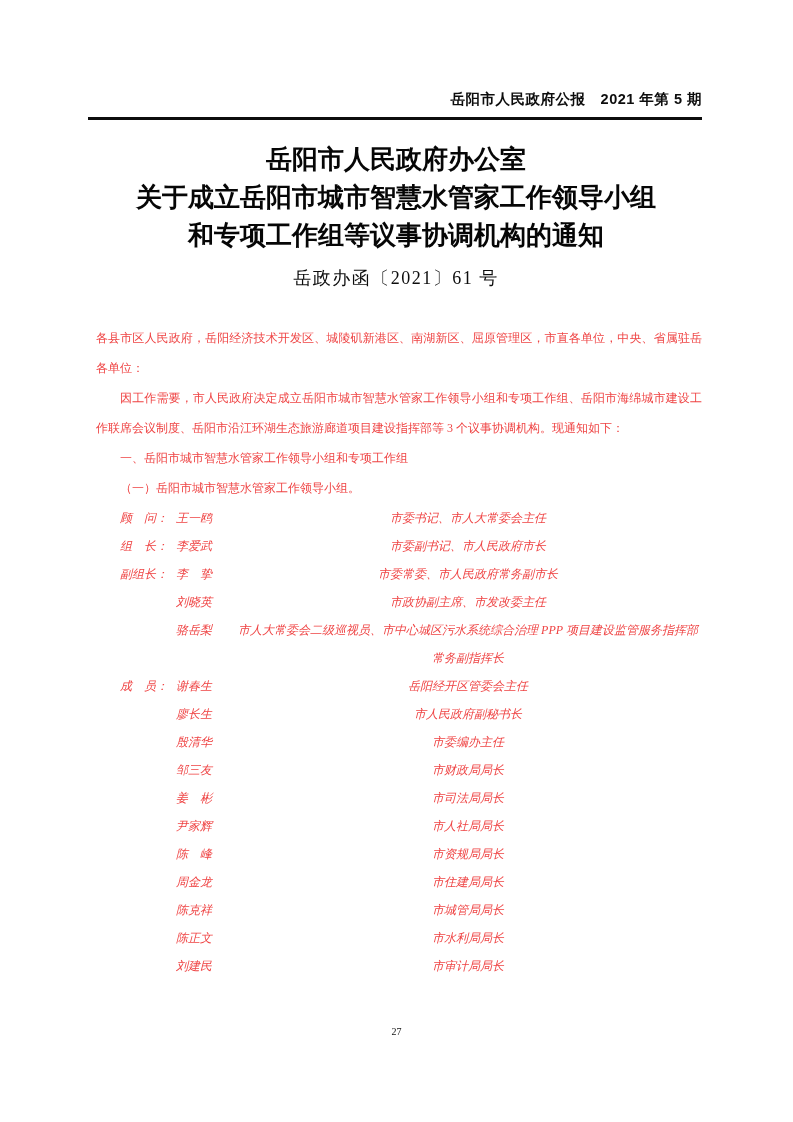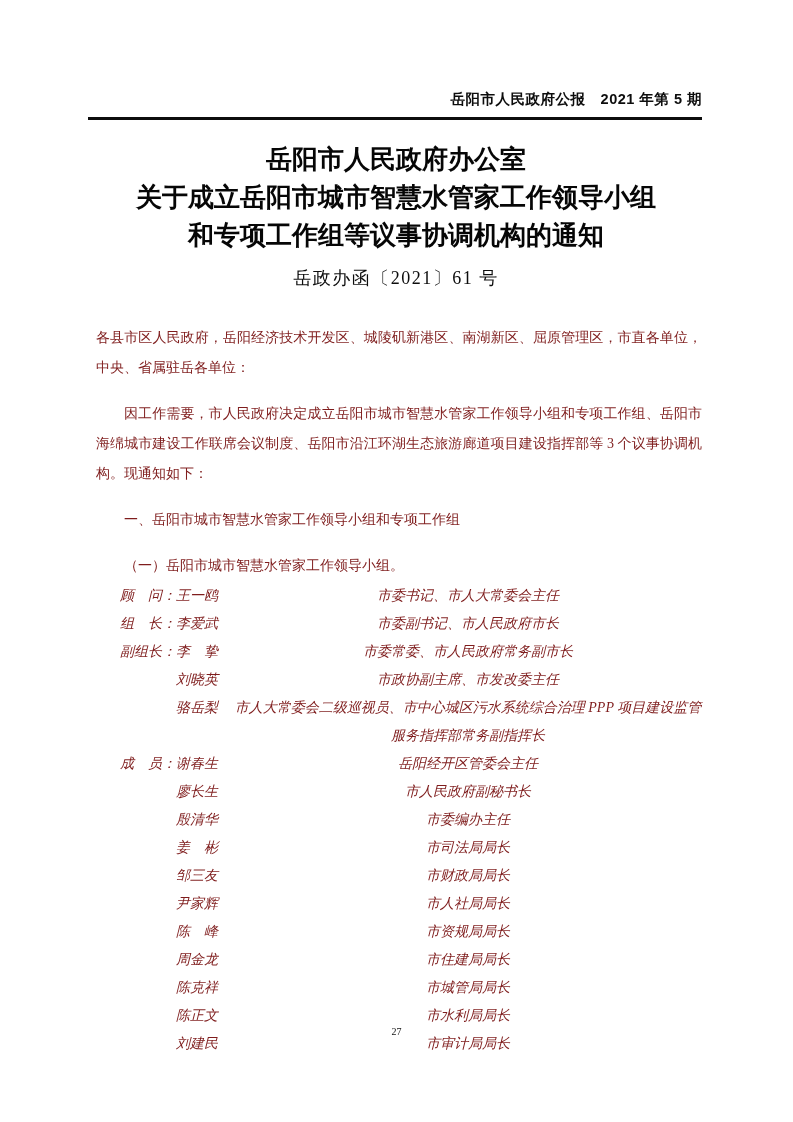--- a/index.html
+++ b/index.html
@@ -54,26 +54,26 @@
     text-align: center;
     font-size: 18px;
     letter-spacing: 1.5px;
     color: #0d0d0d;
   }
   .content {
     position: absolute;
     top: 323px;
     left: 96px;
     width: 606px;
-    font-size: 14px;
+    font-size: 12px;
     line-height: 30px;
-    color: #7f1d1d;
+    color: #ef4444;
   }
   .para { text-align: justify; }
-  .indent { text-indent: 2em; margin-top: 16px; }
+  .indent { text-indent: 2em; }
   .roster {
     margin-left: 24px;
     line-height: 28px;
     margin-top: 1px;
   }
   .roster-row { display: flex; font-style: italic; }
   .roster-role  { flex: none; width: 56px; white-space: pre; }
   .roster-name  { flex: none; width: 58px; white-space: pre; }
   .roster-title { flex: 1; text-align: center; }
   .page-number {
@@ -154,32 +154,32 @@
   </div>
 
   <div class="roster-row">
     <span class="roster-role"></span>
     <span class="roster-name">殷清华</span>
     <span class="roster-title">市委编办主任</span>
   </div>
 
   <div class="roster-row">
     <span class="roster-role"></span>
+    <span class="roster-name">邹三友</span>
+    <span class="roster-title">市财政局局长</span>
+  </div>
+
+  <div class="roster-row">
+    <span class="roster-role"></span>
     <span class="roster-name">姜　彬</span>
     <span class="roster-title">市司法局局长</span>
   </div>
 
   <div class="roster-row">
     <span class="roster-role"></span>
-    <span class="roster-name">邹三友</span>
-    <span class="roster-title">市财政局局长</span>
-  </div>
-
-  <div class="roster-row">
-    <span class="roster-role"></span>
     <span class="roster-name">尹家辉</span>
     <span class="roster-title">市人社局局长</span>
   </div>
 
   <div class="roster-row">
     <span class="roster-role"></span>
     <span class="roster-name">陈　峰</span>
     <span class="roster-title">市资规局局长</span>
   </div>
 

